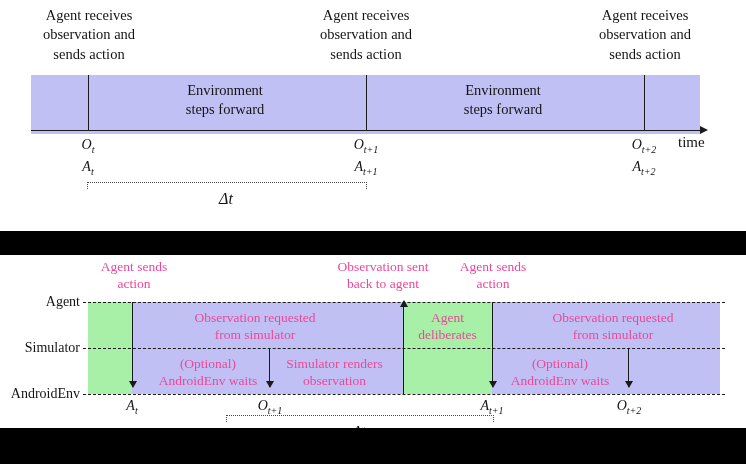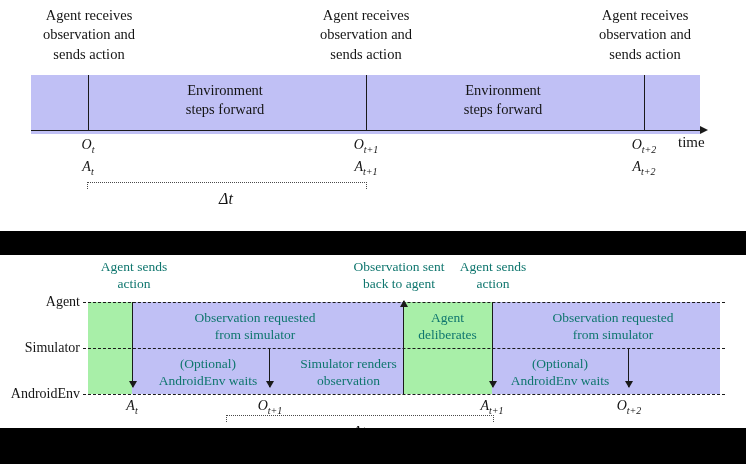--- a/index.html
+++ b/index.html
@@ -103,21 +103,21 @@
     font-size: 14px;
     text-align: right;
     color: #141414;
   }
   .blocktext {
     position: absolute;
     text-align: center;
     font-size: 13.5px;
     line-height: 1.25;
     white-space: pre-line;
-    color: #0f766e;
+    color: #ec4899;
   }
   .arrow-down, .arrow-up {
     position: absolute;
     width: 0;
     border-left: 1.4px solid #1a1a1a;
   }
   .arrow-down::after {
     content: "";
     position: absolute;
     left: -4.2px;
@@ -206,21 +206,21 @@
     </div>
 
     <div class="dotted-brace" style="left:87px; top:182px; width:278px;"></div>
     <div class="delta-label" style="left:166px; top:190px; width:120px;">Δt</div>
   </div>
 
   <div class="card" id="bottom-card">
 
     <div class="blocktext" style="left:75px; top:4px; width:118px; font-size:13.5px;">Agent sends
 action</div>
-    <div class="blocktext" style="left:339px; top:4px; width:120px; font-size:13.5px;">Observation sent
+    <div class="blocktext" style="left:323px; top:4px; width:120px; font-size:13.5px;">Observation sent
 back to agent</div>
     <div class="blocktext" style="left:443px; top:4px; width:100px; font-size:13.5px;">Agent sends
 action</div>
 
     <div class="rowlabel" style="left:0px; top:39px; width:80px;">Agent</div>
     <div class="rowlabel" style="left:0px; top:85px; width:80px;">Simulator</div>
     <div class="rowlabel" style="left:0px; top:131px; width:80px;">AndroidEnv</div>
 
     <div class="band" style="left:88px; top:47px; width:632px; height:92px; background:#c0c0f5;"></div>
 
@@ -234,21 +234,21 @@
 
     <div class="blocktext" style="left:155px; top:55px; width:200px;">Observation requested
 from simulator</div>
     <div class="blocktext" style="left:403px; top:55px; width:89px;">Agent
 deliberates</div>
     <div class="blocktext" style="left:513px; top:55px; width:200px;">Observation requested
 from simulator</div>
 
     <div class="blocktext" style="left:138px; top:101px; width:140px;">(Optional)
 AndroidEnv waits</div>
-    <div class="blocktext" style="left:281px; top:101px; width:135px;font-family:Liberation Serif, serif;">Simulator renders
+    <div class="blocktext" style="left:267px; top:101px; width:135px;font-family:Liberation Serif, serif;">Simulator renders
 observation</div>
     <div class="blocktext" style="left:490px; top:101px; width:140px;">(Optional)
 AndroidEnv waits</div>
 
     <div class="arrow-down" style="left:132px; top:47px; height:85px;"></div>
 
     <div class="arrow-down" style="left:269px; top:93px; height:39px;"></div>
 
     <div class="arrow-up" style="left:403px; top:46px; height:93px;"></div>
 

